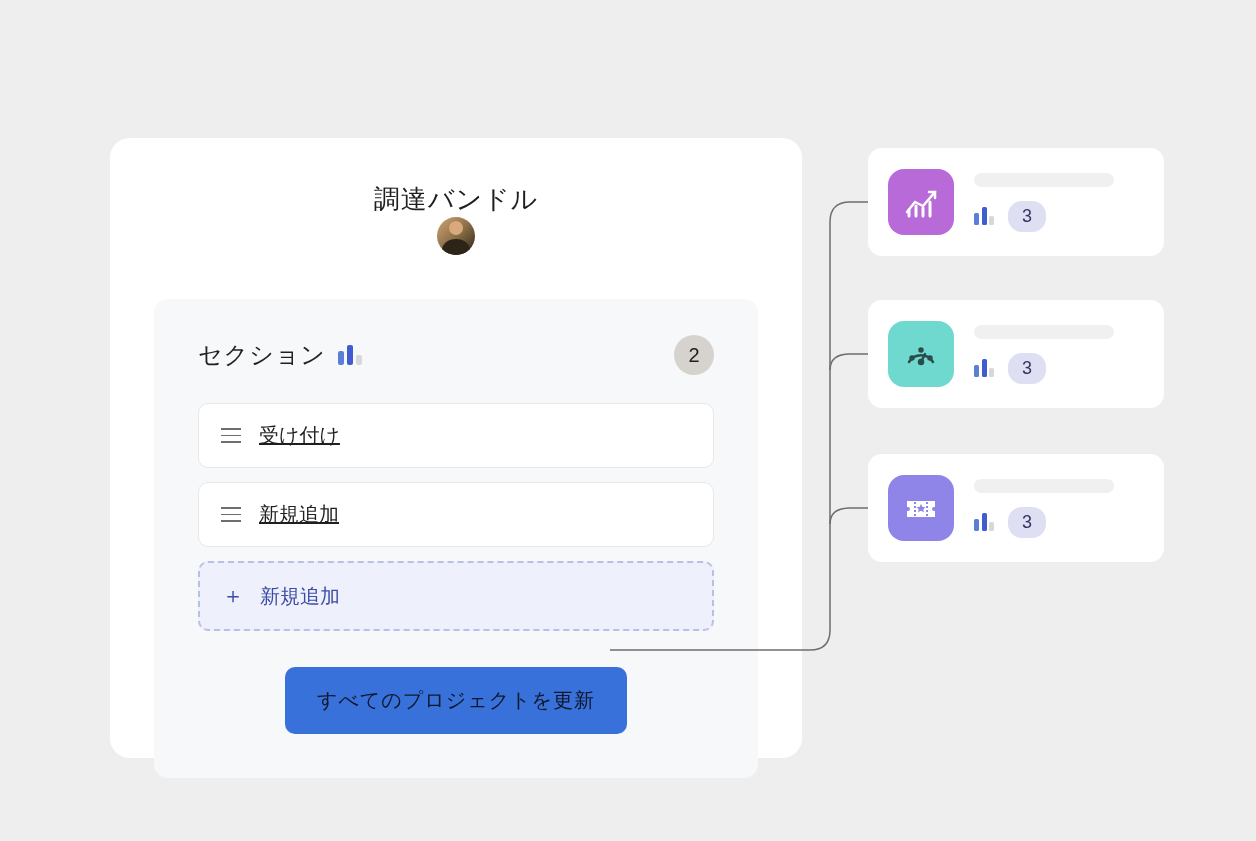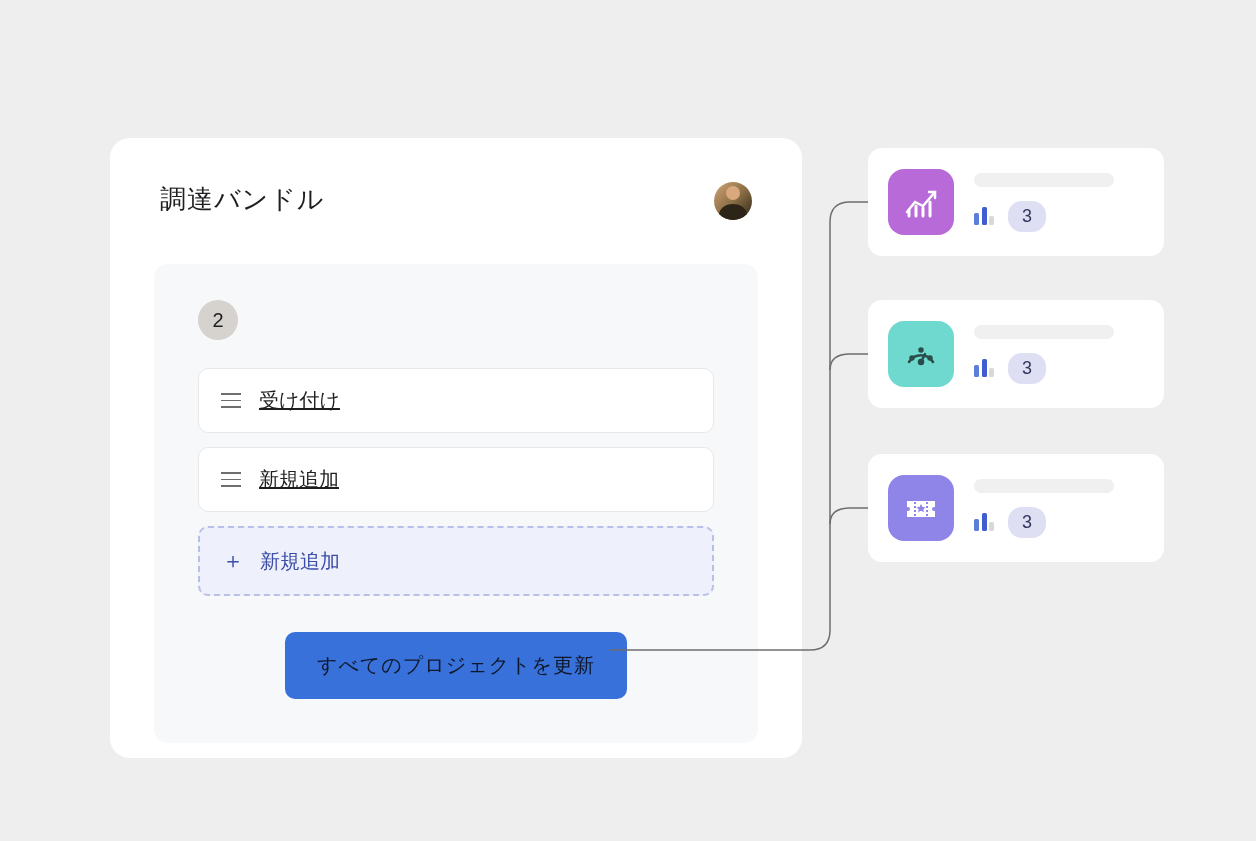--- a/index.html
+++ b/index.html
@@ -23,21 +23,23 @@
   top: 108px;
   width: 692px;
   height: 620px;
   background: #ffffff;
   border-radius: 20px;
   padding: 44px 50px;
 }
 .header-row {
   display: flex;
   justify-content: space-between;
+  align-items: center;
   margin-bottom: 44px;
+  flex-direction: column;
 }
 .card-title {
   font-size: 26px;
   font-weight: 500;
   color: #1e1f21;
   letter-spacing: 1px;
 }
 .avatar {
   width: 38px;
   height: 38px;
@@ -210,20 +212,28 @@
 <div class="canvas">
 
   <div class="main-card">
     <div class="header-row">
       <div class="card-title">調達バンドル</div>
       <div class="avatar"></div>
     </div>
 
     <div class="section-panel">
       <div class="section-header">
+        <div class="section-title-wrap">
+          <span class="section-title">セクション</span>
+          <span class="bars-icon">
+            <span class="b1"></span>
+              <span class="b2"></span>
+              <span class="b3"></span>
+          </span>
+        </div>
         <div class="count-badge">2</div>
       </div>
 
       <div class="section-item">
         <span class="drag-icon">
             <span></span>
             <span></span>
             <span></span>
           </span>
         <span>受け付け</span>

